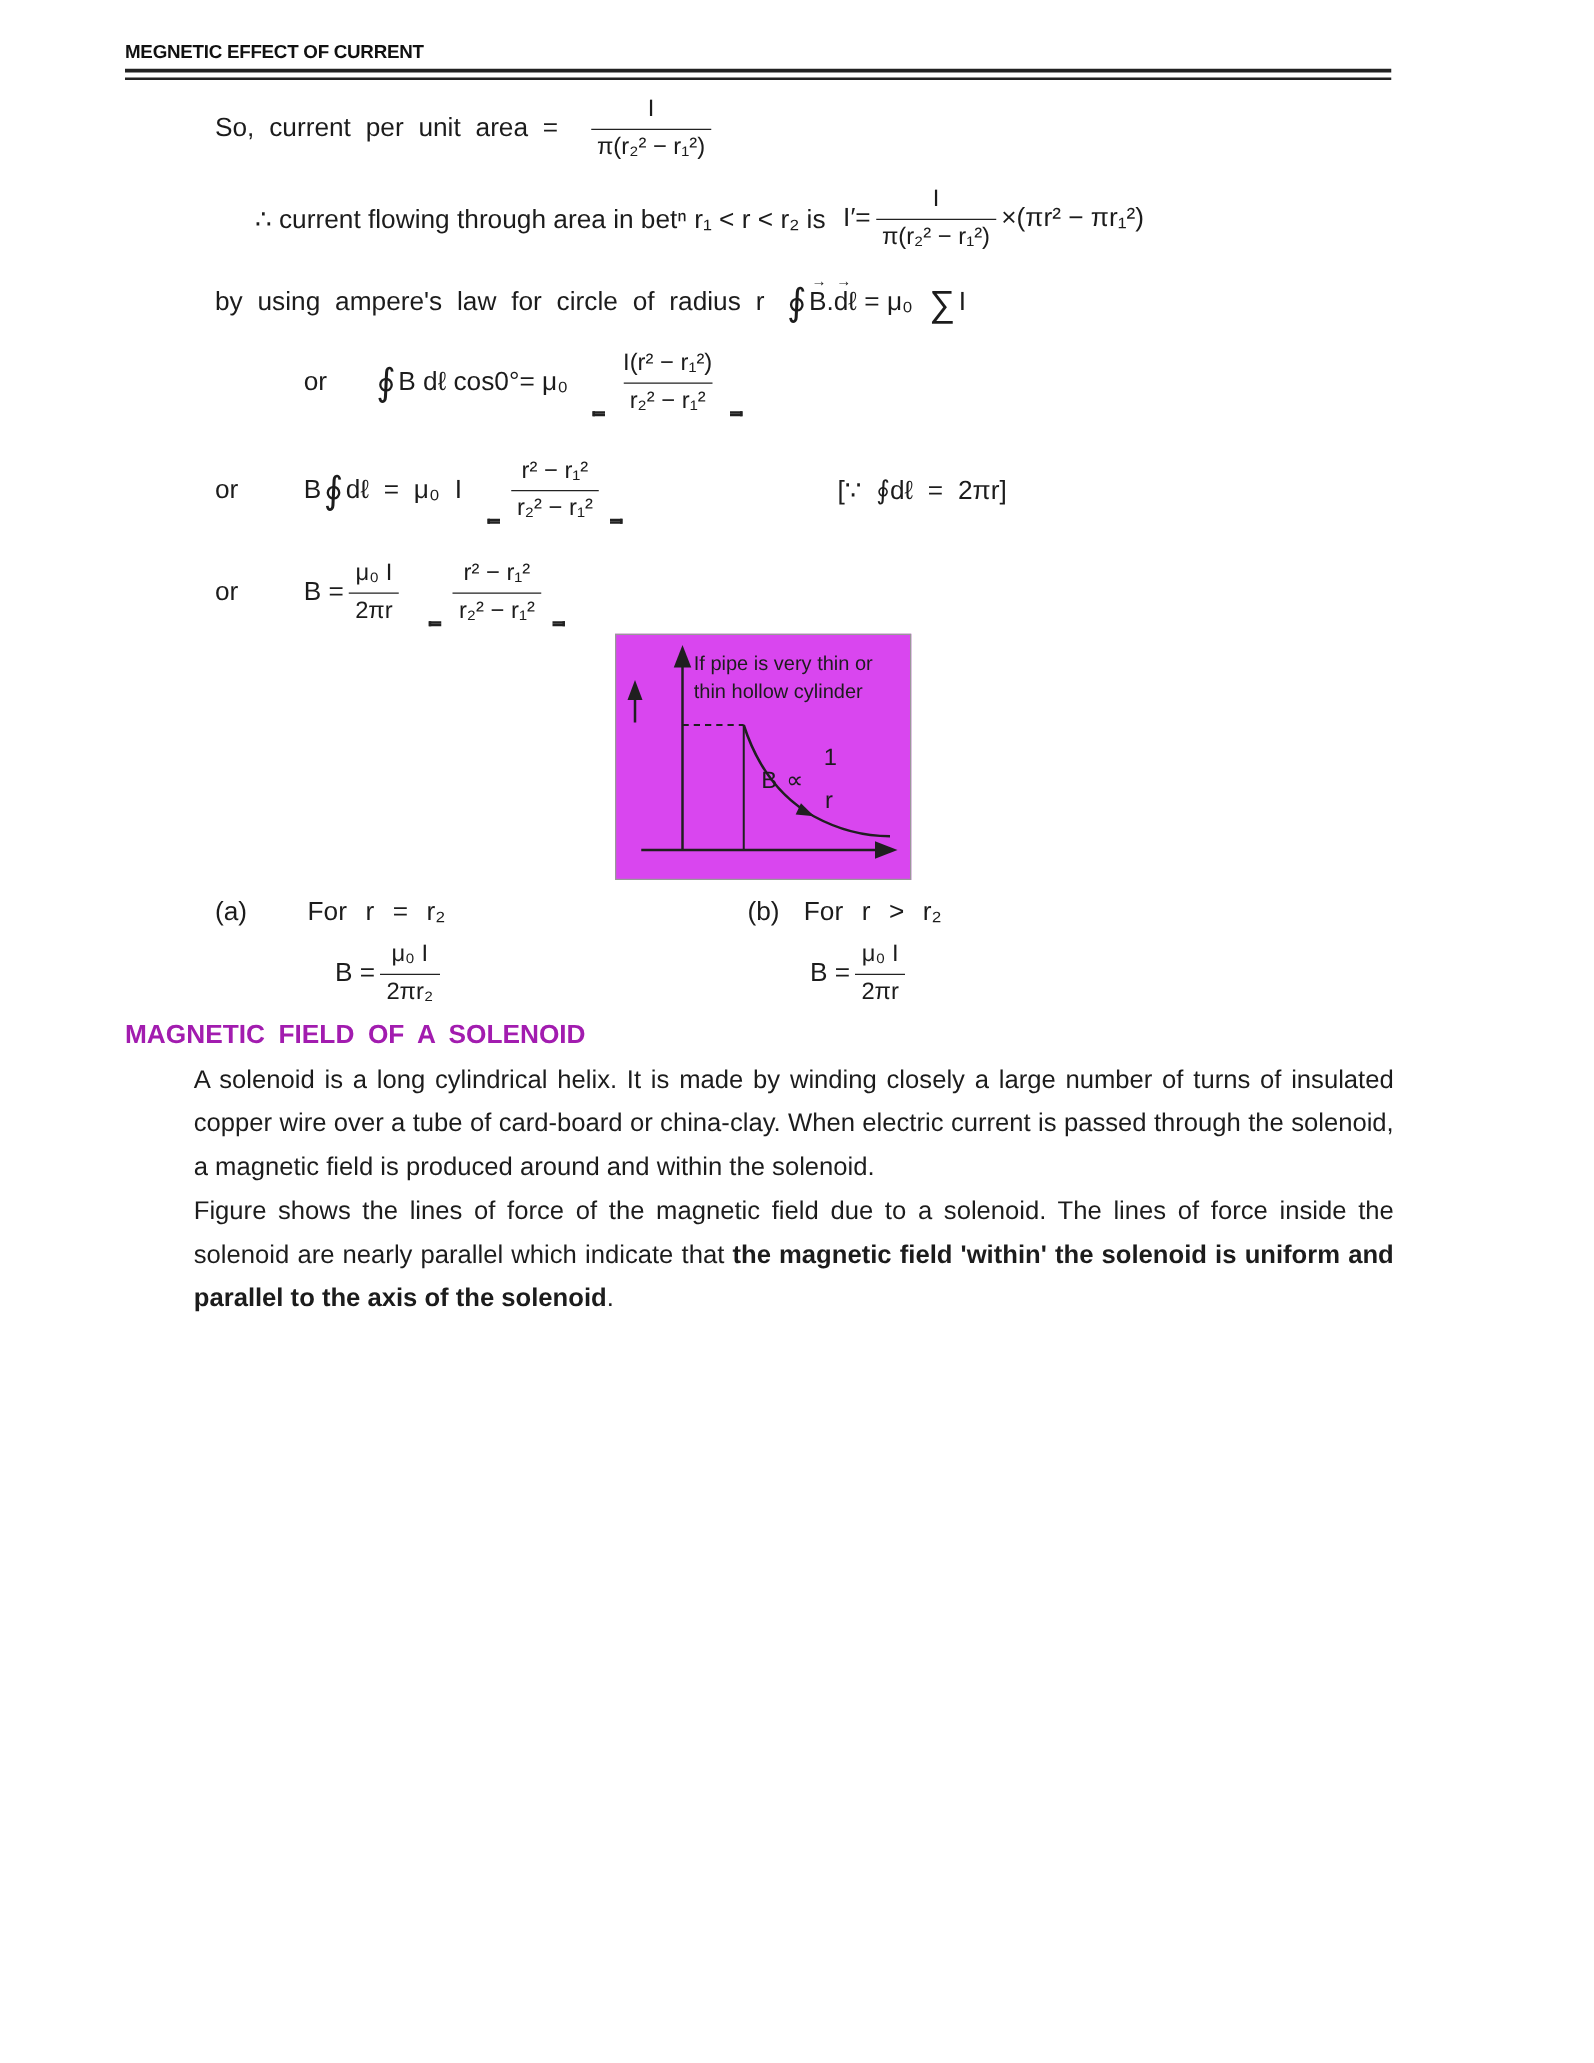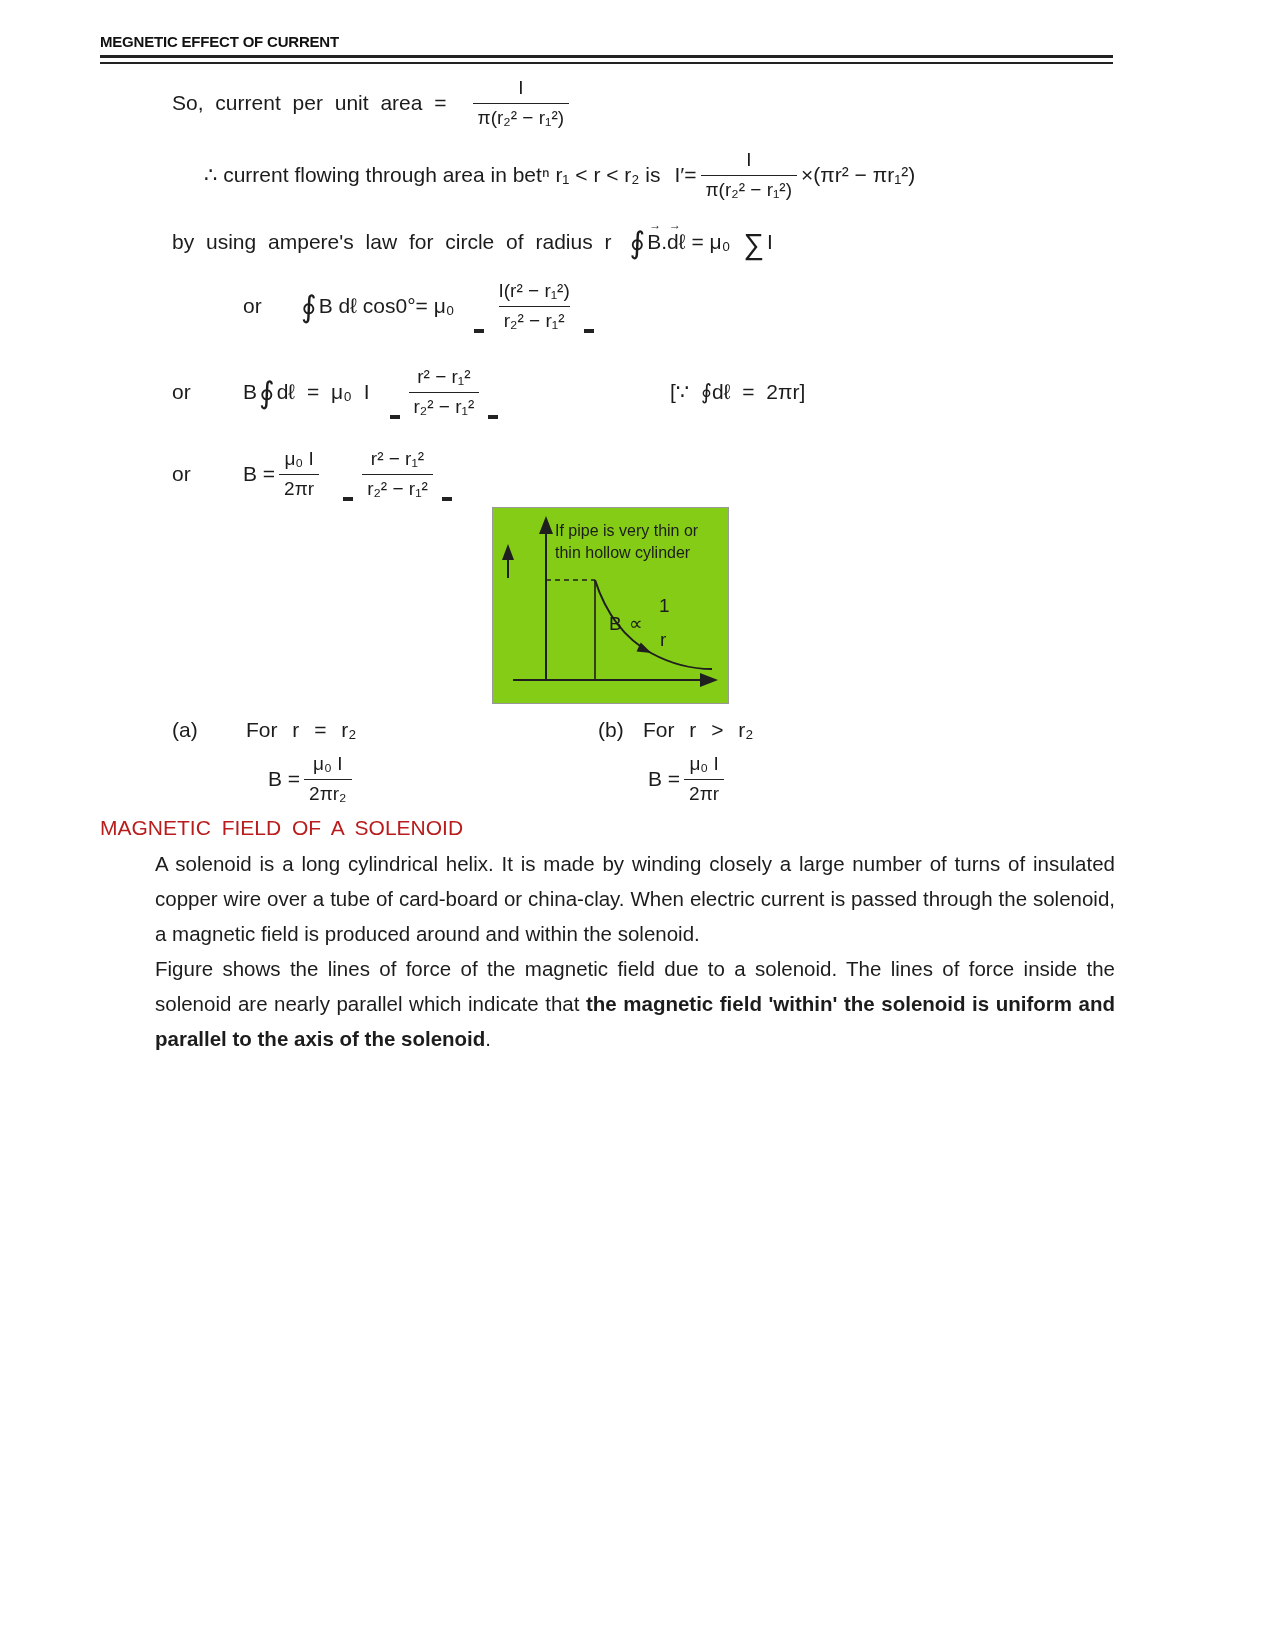--- a/index.html
+++ b/index.html
@@ -20,27 +20,27 @@
   .brk{display:inline-flex;align-items:flex-end;margin:0 20px;}
   .brk-l{width:8px;border:2.2px solid #222;border-right:none;margin-right:5px;}
   .brk-r{width:8px;border:2.2px solid #222;border-left:none;margin-left:5px;}
   .int{font-size:30px;line-height:1;position:relative;top:1px;padding:0 2px;}
   .sig{font-size:29px;line-height:1;position:relative;top:2px;padding:0 3px;}
   .vec{position:relative;display:inline-block;}
   .vec .vec-a{position:absolute;top:-12px;left:2px;font-size:12px;letter-spacing:-1px;}
   .orlbl{width:56px;display:inline-block;}
   
   .gbox{position:absolute;left:492px;top:507px;width:235px;height:195px;
-        border:1.5px solid #999;background:#84cc16;}
+        border:1.5px solid #999;background:#d946ef;}
   
   .case-line{position:absolute;font-size:21px;}
   .wsp{word-spacing:9px;}
   
-  .sec-head{position:absolute;left:100px;top:816px;font-size:21px;font-weight:normal;
-            word-spacing:5px;color:#b91c1c;}
+  .sec-head{position:absolute;left:100px;top:816px;font-size:21px;font-weight:bold;
+            word-spacing:5px;color:#a21caf;}
   .para{position:absolute;left:155px;width:960px;font-size:20.5px;line-height:35px;
         text-align:justify;color:#1c1c1c;}
   .para b{font-weight:bold;}
   
   .ftr-rule{position:absolute;left:100px;top:1588px;width:1013px;border-top:3px solid #222;}
   .ftr-page{position:absolute;left:1075px;top:1595px;width:38px;text-align:right;
             font-size:24px;font-weight:bold;}
   
   .ln{stroke:#1f1f1f;stroke-width:2;fill:none;}
   .ln15{stroke:#1f1f1f;stroke-width:1.6;fill:none;}

